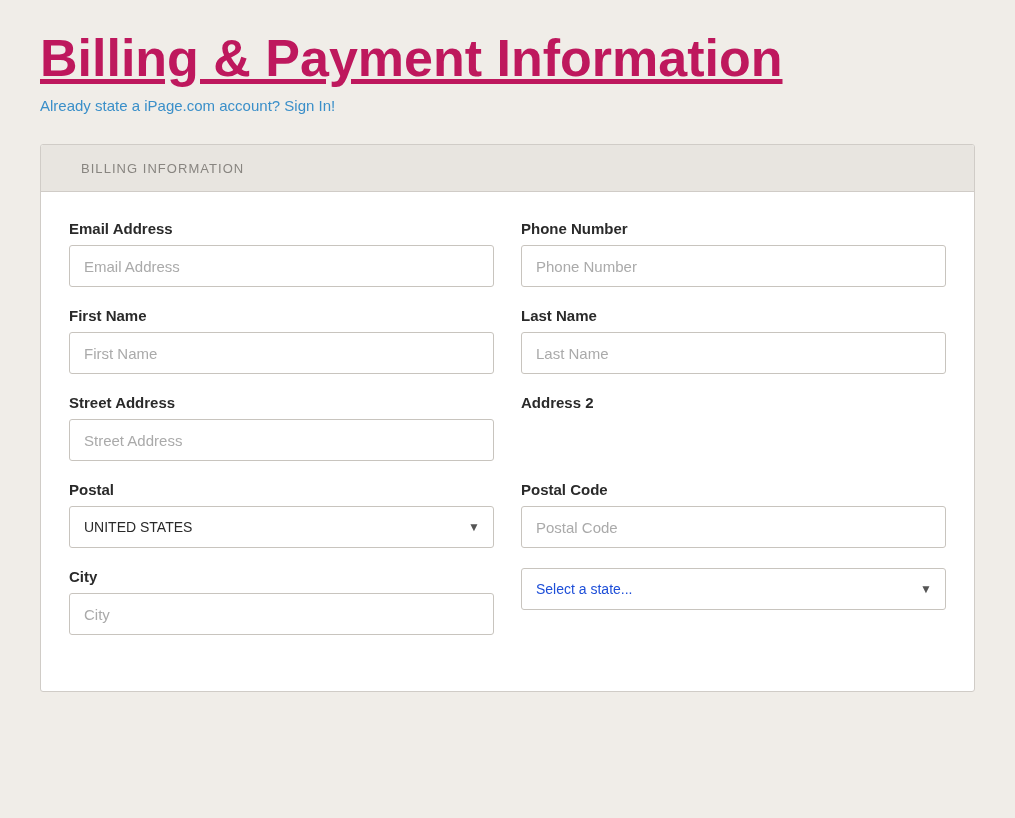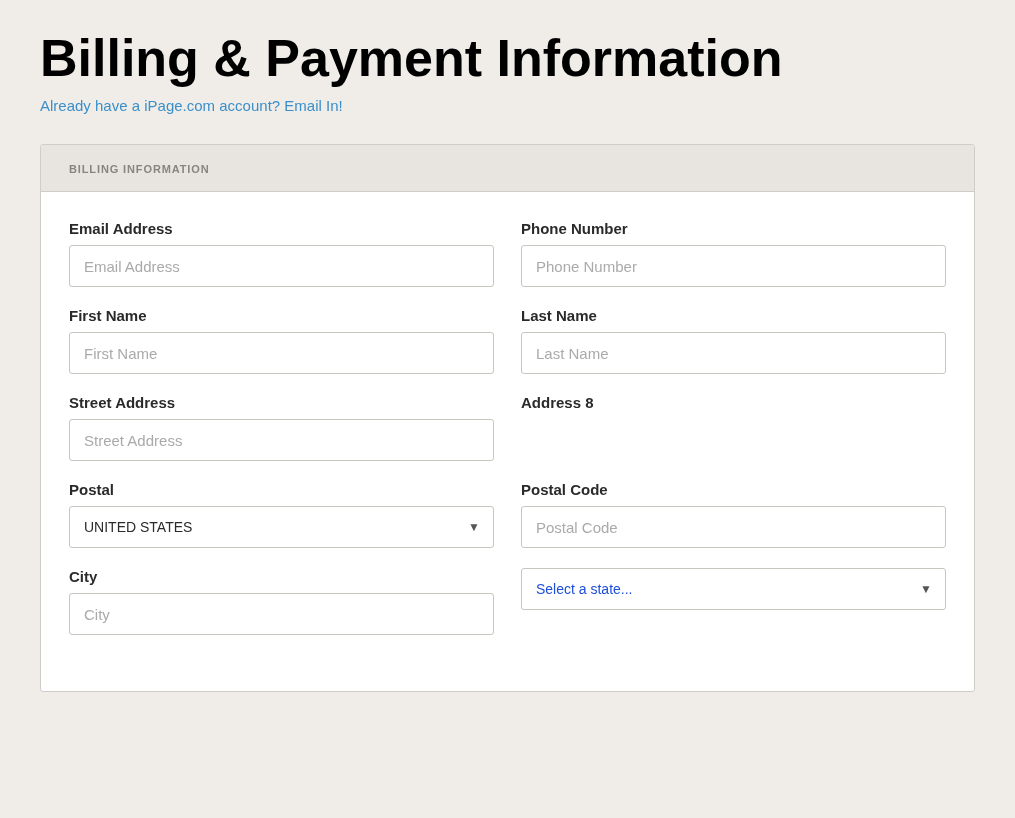--- a/index.html
+++ b/index.html
@@ -11,23 +11,24 @@
     body {
       background-color: #f0ede8;
       font-family: Arial, Helvetica, sans-serif;
       padding: 30px 40px;
       min-height: 818px;
     }
 
     .page-title {
       font-size: 52px;
       font-weight: 900;
-      color: #000000;
+      color: #be185d;
       line-height: 1.1;
       margin-bottom: 10px;
+      text-decoration: underline;
     }
 
     .signin-link {
       color: #3a8fc9;
       font-size: 15px;
       text-decoration: none;
       margin-bottom: 30px;
       display: block;
     }
 
@@ -39,25 +40,26 @@
       overflow: hidden;
     }
 
     .billing-card-header {
       background-color: #e8e5e0;
       padding: 14px 28px;
       border-bottom: 1px solid #d0ccc7;
     }
 
     .billing-card-header-text {
-      font-size: 11px;
-      font-weight: 700;
+      font-size: 13px;
+      font-weight: 400;
       color: #888580;
       letter-spacing: 0.08em;
       text-transform: uppercase;
+      margin-left: 12px;
     }
 
     .billing-card-body {
       padding: 28px 28px 36px 28px;
     }
 
     .form-row {
       display: flex;
       gap: 27px;
       margin-bottom: 20px;
@@ -124,21 +126,21 @@
     }
 
     .state-select {
       color: #1d4ed8;
     }
   </style>
 </head>
 <body>
 
 <h1 class="page-title">Billing &amp; Payment Information</h1>
-<a class="signin-link" href="#">Already have a iPage.com account? Email In!</a>
+<a class="signin-link" href="#">Already state a iPage.com account? Sign In!</a>
 
 <div class="billing-card">
   <div class="billing-card-header">
     <span class="billing-card-header-text">BILLING INFORMATION</span>
   </div>
   <div class="billing-card-body">
 
     <div class="form-row">
       <div class="form-group">
         <label class="form-label">Email Address</label>
@@ -160,21 +162,21 @@
         <input class="form-input" type="text" placeholder="Last Name" style="">
       </div>
     </div>
 
     <div class="form-row">
       <div class="form-group">
         <label class="form-label">Street Address</label>
         <input class="form-input" type="text" placeholder="Street Address" style="">
       </div>
       <div class="form-group">
-        <label class="form-label">Address 8</label>
+        <label class="form-label">Address 2</label>
       </div>
     </div>
 
     <div class="form-row">
       <div class="form-group">
         <label class="form-label">Postal</label>
         <div class="select-wrapper">
           <select class="form-select">
             <option value="us" selected="">UNITED STATES</option>
             <option value="ca">CANADA</option>

